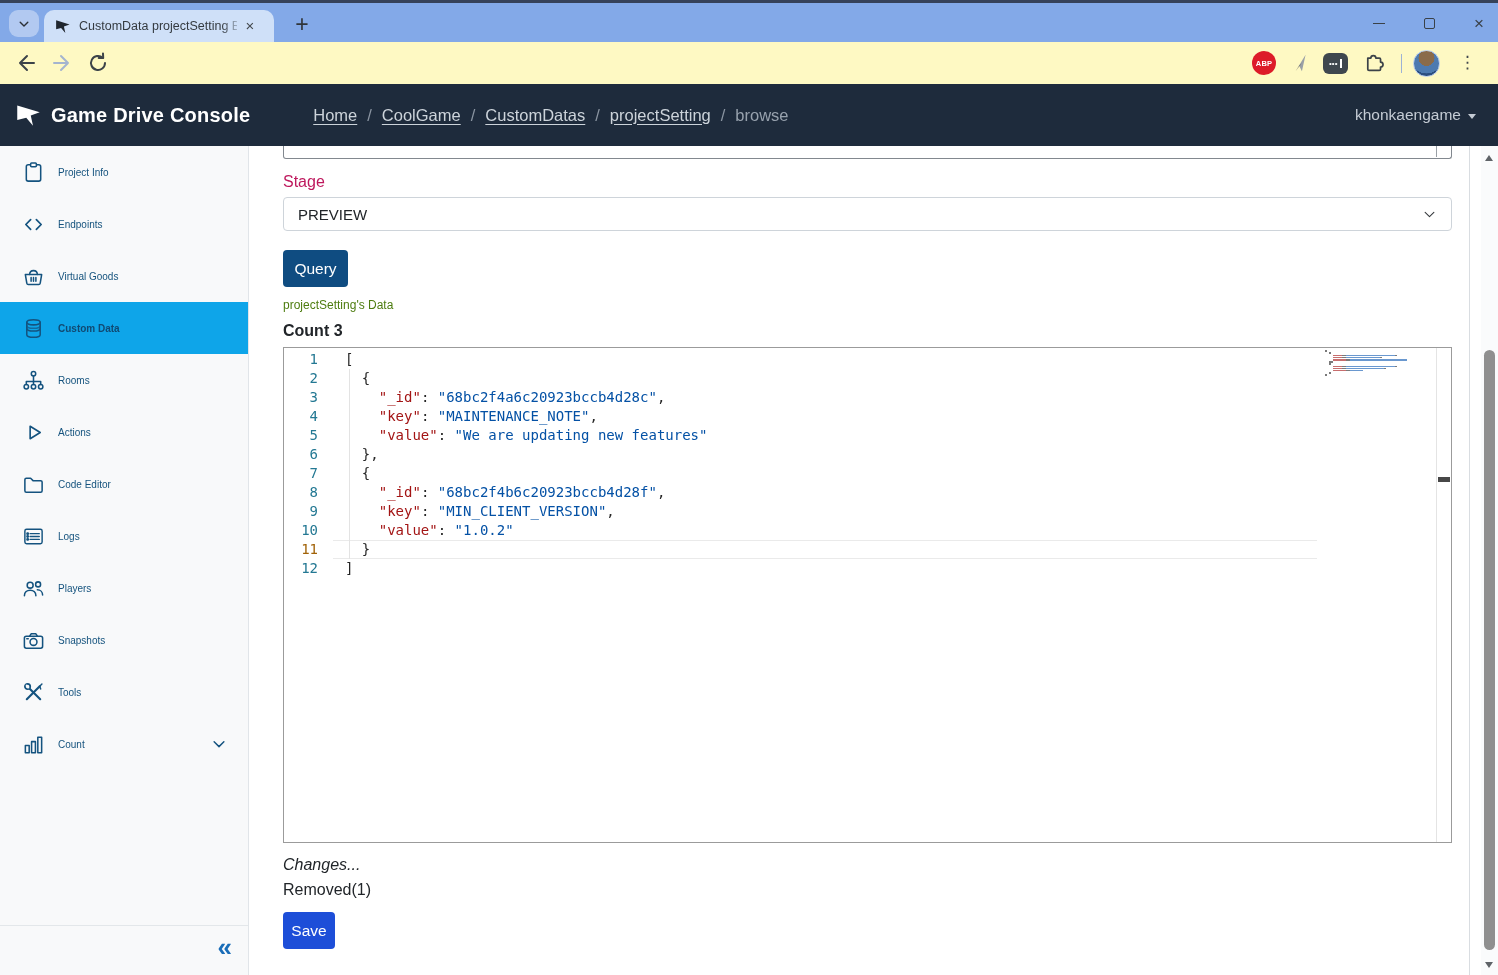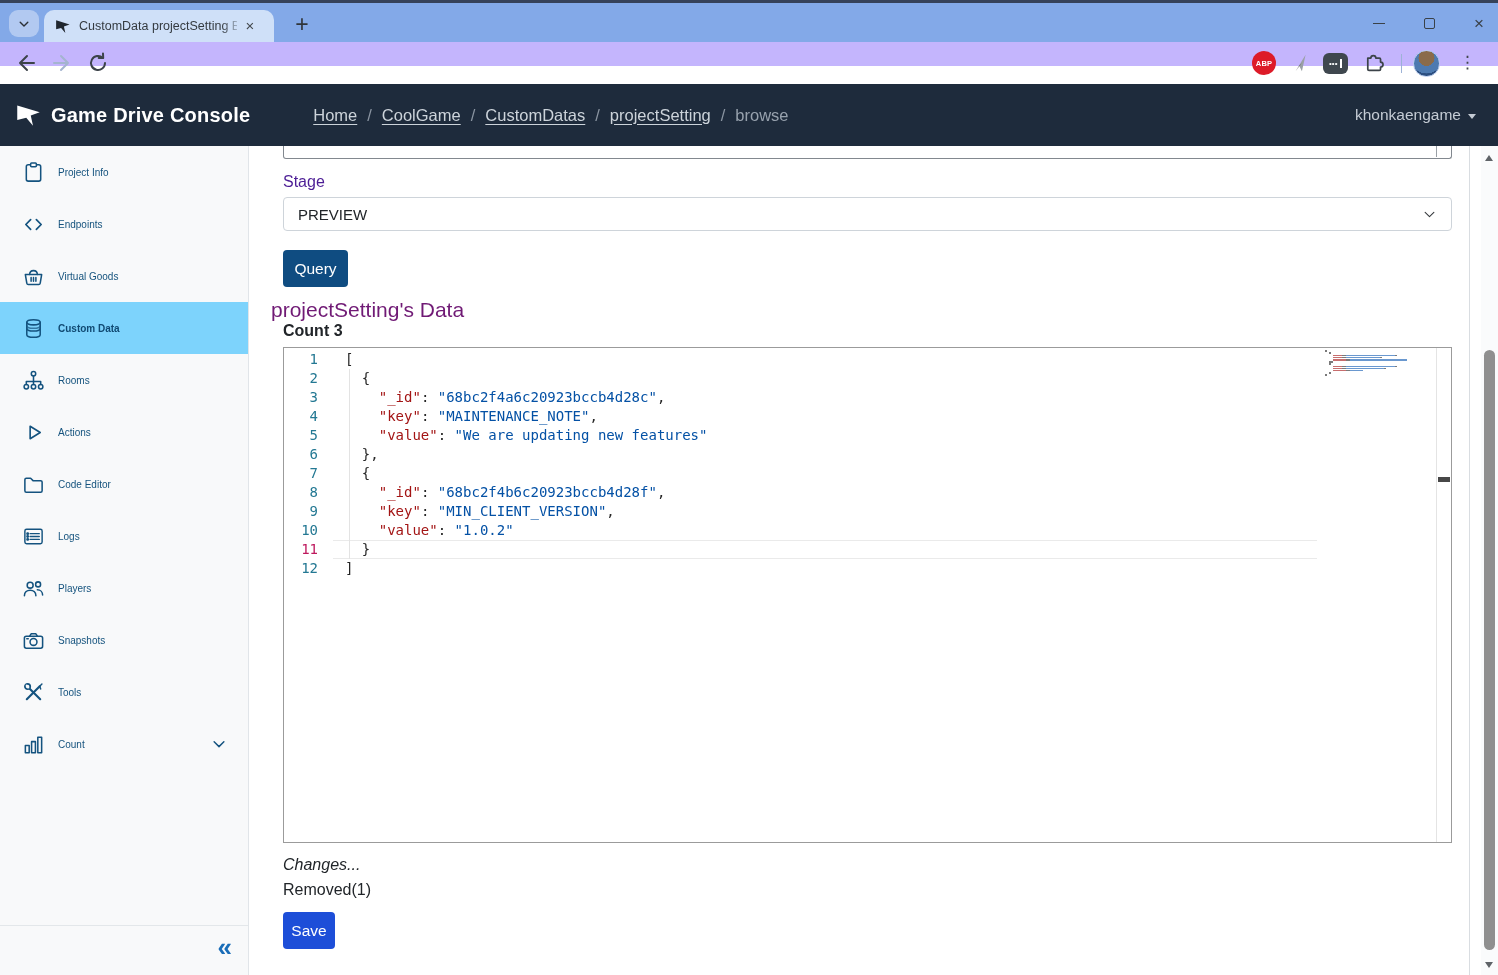--- a/index.html
+++ b/index.html
@@ -22,21 +22,21 @@
   #tab-close { width:18px; height:18px; margin-left:4px; border-radius:50%;
     color:#44494e; font-size:15px; line-height:17px; text-align:center; z-index:2;}
   #new-tab { position:absolute; left:288px; top:8px; width:28px; height:28px;
     color:#2f3439; font-size:23px; font-weight:300; text-align:center; line-height:26px; }
   #win-controls { position:absolute; right:8px; top:6px; display:flex; gap:28px; align-items:center; height:28px; }
   .win-btn { width:22px; height:22px; display:flex; align-items:center; justify-content:center; color:#3a4148; }
   .glyph-min { width:12px; height:0; border-top:1.6px solid #3a4148; display:block; }
   .glyph-max { width:11px; height:11px; border:1.6px solid #3a4148; border-radius:2px; display:block; }
   .glyph-close { font-size:17px; line-height:1; }
   
-  #toolbar { position:absolute; left:0; top:42px; width:1498px; height:24px; background:#c4b5fd; }
+  #toolbar { position:absolute; left:0; top:42px; width:1498px; height:42px; background:#fef9c3; }
   .nav-ic { position:absolute; top:9px; width:24px; height:24px; }
   #urlbar { position:absolute; left:124px; top:47px; width:1124px; height:32px;
     background:#fff; border-radius:16px; display:flex; align-items:center; padding:0 10px 0 12px; }
   #url-text { font-size:14px; color:#23272c; flex:1 1 auto; white-space:nowrap; overflow:hidden; margin-left:10px; letter-spacing:.1px; }
   .ext-ic { position:absolute; top:9px; }
   #abp-badge { left: auto; width:24px; height:24px; border-radius:50%; background:#dd1b28;
     color:#fff; font-size:7.5px; font-weight:bold; display:flex; align-items:center; justify-content:center; letter-spacing:.2px; }
   #ext-dots { width:25px; height:21px; margin-top:2px; border-radius:6px; background:#3f474e; color:#fff;
     font-size:8px; display:flex; align-items:center; justify-content:center; gap:1px; }
   #ext-dots b { display:block; width:1.5px; height:9px; background:#fff; margin-left:2px; }
@@ -53,48 +53,48 @@
   .bc-item.link { text-decoration:underline; text-underline-offset:3px; cursor:pointer; }
   .bc-item.current { color:#97a1ad; }
   .bc-sep { color:#8b95a2; }
   #user-menu { margin-left:auto; margin-right:22px; color:#c4cbd4; font-size:15.5px; display:flex; align-items:center; gap:7px; }
   .caret-down { width:0; height:0; border-left:4.5px solid transparent; border-right:4.5px solid transparent; border-top:5px solid #c4cbd4; margin-top:2px; }
   
   #sidebar { position:absolute; left:0; top:146px; width:249px; height:829px; background:#f8f9fa; border-right:1px solid #e1e5e9; }
   .side-item { height:52px; display:flex; align-items:center; padding-left:22px; cursor:pointer; color:#15537e; }
   .side-item svg.side-ic { width:23px; height:23px; flex:0 0 auto; }
   .side-label { font-size:10px; margin-left:13px; color:#15537e; }
-  .side-item.active { background:#7dd3fc; }
+  .side-item.active { background:#0ea5e9; }
   .side-item.active .side-label { font-weight:bold; color:#114a73; }
   .side-caret { width:18px; height:18px; margin-left:auto; margin-right:20px; }
   #side-footer { position:absolute; left:0; bottom:0; width:248px; height:50px; border-top:1px solid #e3e7ea; }
   #collapse-btn { position:absolute; right:16px; top:8px; font-size:26px; color:#1a6db8; line-height:1; font-weight:bold; }
   
   #main { position:absolute; left:249px; top:146px; width:1221px; height:829px; background:#fff; border-right:1px solid #d9dde1; }
   #query-filter-input { position:absolute; left:34px; top:0; width:1169px; height:13px;
     border:1px solid #82888f; border-top:none; border-radius:0 0 3px 3px; background:#fff; }
   #query-filter-tick { position:absolute; right:14px; top:0; width:1px; height:11px; background:#9aa0a6; }
-  #stage-label { position:absolute; left:34px; top:27px; font-size:16px; color:#4c1d95; }
+  #stage-label { position:absolute; left:34px; top:27px; font-size:16px; color:#be185d; }
   #stage-select { position:absolute; left:34px; top:51px; width:1169px; height:34px; border:1px solid #ced4da;
     border-radius:4px; background:#fff; display:flex; align-items:center; padding:0 14px; }
   #stage-value { font-size:15px; color:#212529; }
   #stage-select svg { margin-left:auto; width:15px; height:15px; }
   .btn { position:absolute; background:#0f4c81; color:#fff; border:none; border-radius:4px;
     font-size:15.5px; font-family:"Liberation Sans",sans-serif; display:flex; align-items:center; justify-content:center; cursor:pointer; }
   #query-btn { left:34px; top:104px; width:65px; height:37px; }
-  #data-title { position:absolute; left:22px; top:152px; font-size:21px; color:#701a75; }
+  #data-title { position:absolute; left:34px; top:152px; font-size:12px; color:#4d7c0f; }
   #count-text { position:absolute; left:34px; top:176px; font-size:16px; font-weight:bold; color:#212529; }
   
   #editor { position:absolute; left:34px; top:201px; width:1169px; height:496px; border:1px solid #9b9b9b; background:#fff; }
   #editor-inner { position:relative; width:1167px; height:494px; overflow:hidden;
     font-family:"DejaVu Sans Mono","Liberation Mono",monospace; font-size:14px; }
   #code-rows { position:absolute; left:0; top:2px; width:100%; }
   .code-row { display:flex; height:19px; line-height:19px; }
   .ln { width:34px; text-align:right; color:#237893; flex:0 0 auto; }
-  .ln-active { color:#be185d; }
+  .ln-active { color:#a16207; }
   .code-text { padding-left:27px; white-space:pre; }
   .tok-k { color:#a31515; }
   .tok-s { color:#0451a5; }
   .tok-p { color:#262626; }
   .tok-w { color:#262626; }
   #cur-line { position:absolute; left:49px; width:984px; height:19px;
     border-top:1px solid #eaeaea; border-bottom:1px solid #eaeaea; }
   #indent-guide { position:absolute; left:65px; top:21px; width:1px; height:190px; background:#e3e3e3; }
   #minimap { position:absolute; left:1038px; top:2px; width:114px; }
   .mm-row { position:relative; height:2.2px; }

